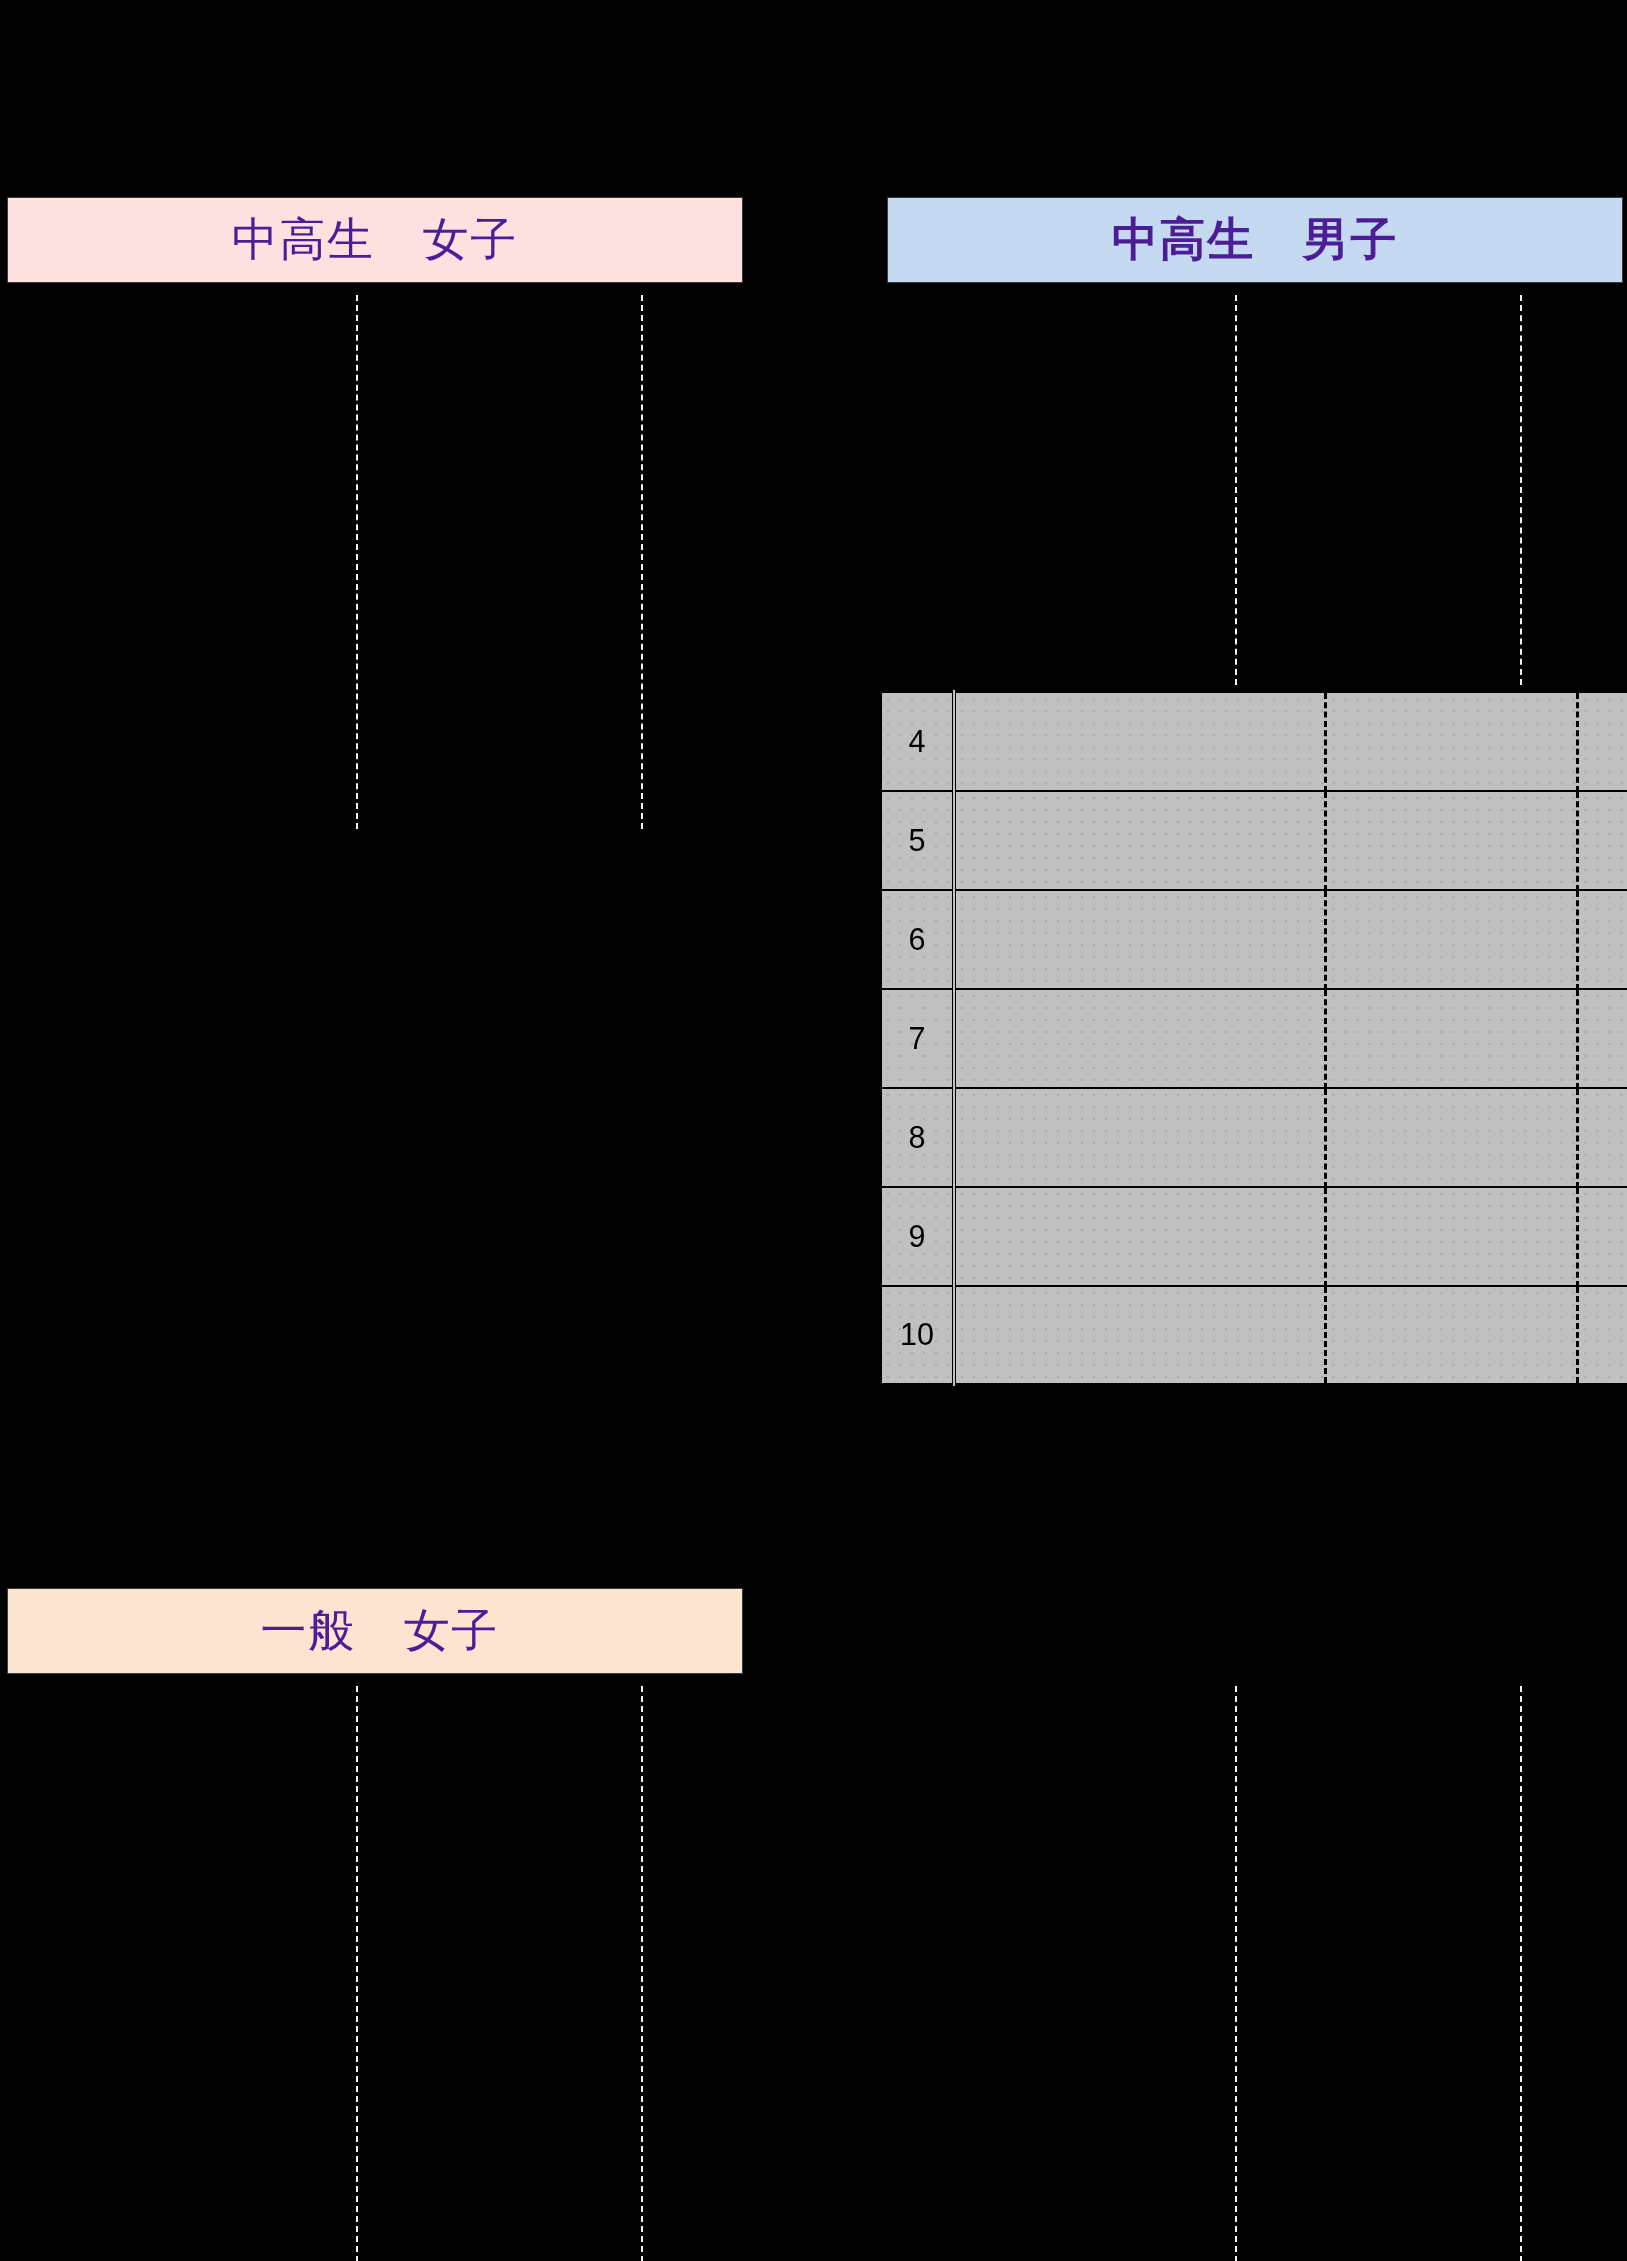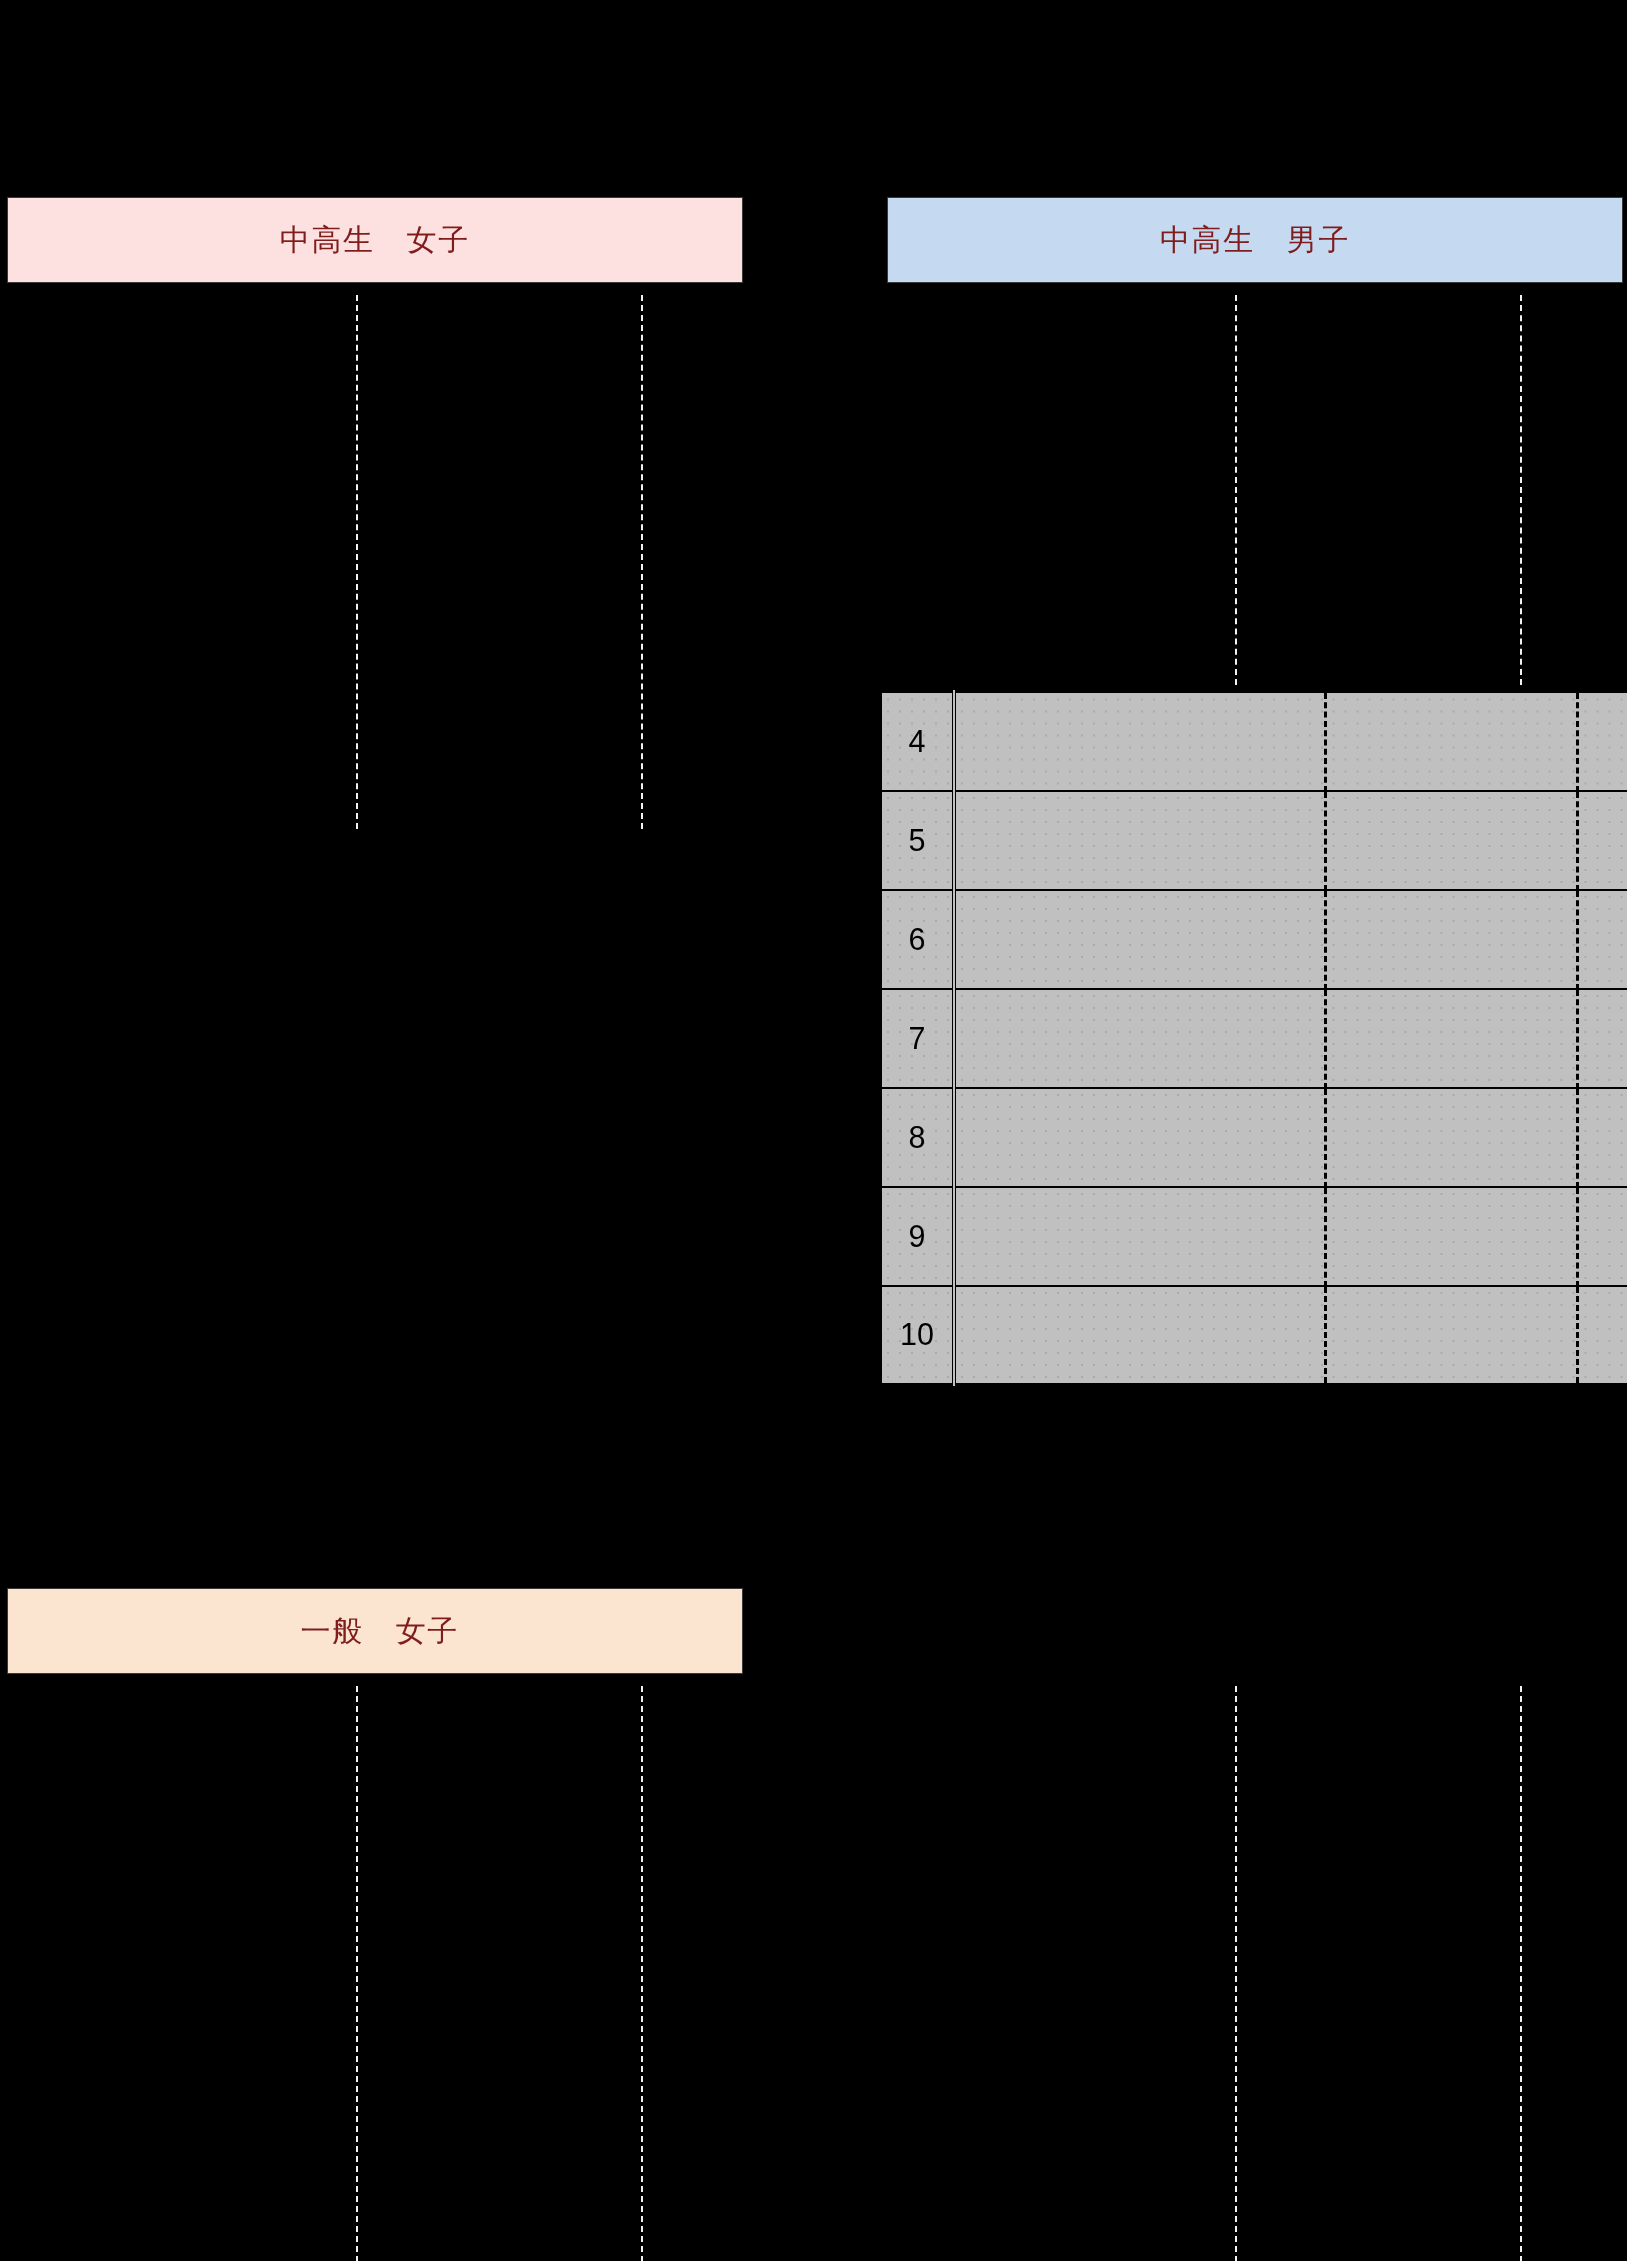--- a/index.html
+++ b/index.html
@@ -19,29 +19,29 @@
   }
 
   
   .section-header {
     position: absolute;
     box-sizing: border-box;
     border: 0.8px solid #3a3a3a;
     display: flex;
     align-items: center;
     justify-content: center;
-    color: #7f1d1d;
-    font-size: 30px;
+    color: #4c1d95;
+    font-size: 46px;
     letter-spacing: 1.7px;
     font-weight: 400;
     font-family: "Liberation Sans", sans-serif;
   }
 
   #hdr-ms-girls { left: 6.8px;    top: 197px;  width: 736px; height: 86px; background: #fde0e0; }
-  #hdr-ms-boys  { left: 887px; top: 197px;  width: 736px; height: 86px; background: #c5d9f1; }
+  #hdr-ms-boys  { left: 887px; top: 197px;  width: 736px; height: 86px; background: #c5d9f1; font-weight: bold; }
   #hdr-gn-girls { left: 6.8px;    top: 1588px; width: 736px; height: 86px; background: #fce5d0; padding-left: 10px; }
   #hdr-gn-boys  { left: 887px; top: 1588px; width: 736px; height: 86px; background: #c5d9f1; }
 
   
   .col-rule {
     position: absolute;
     width: 0;
     border-left: 2.5px dashed #ffffff;
     opacity: 0.95;
   }

